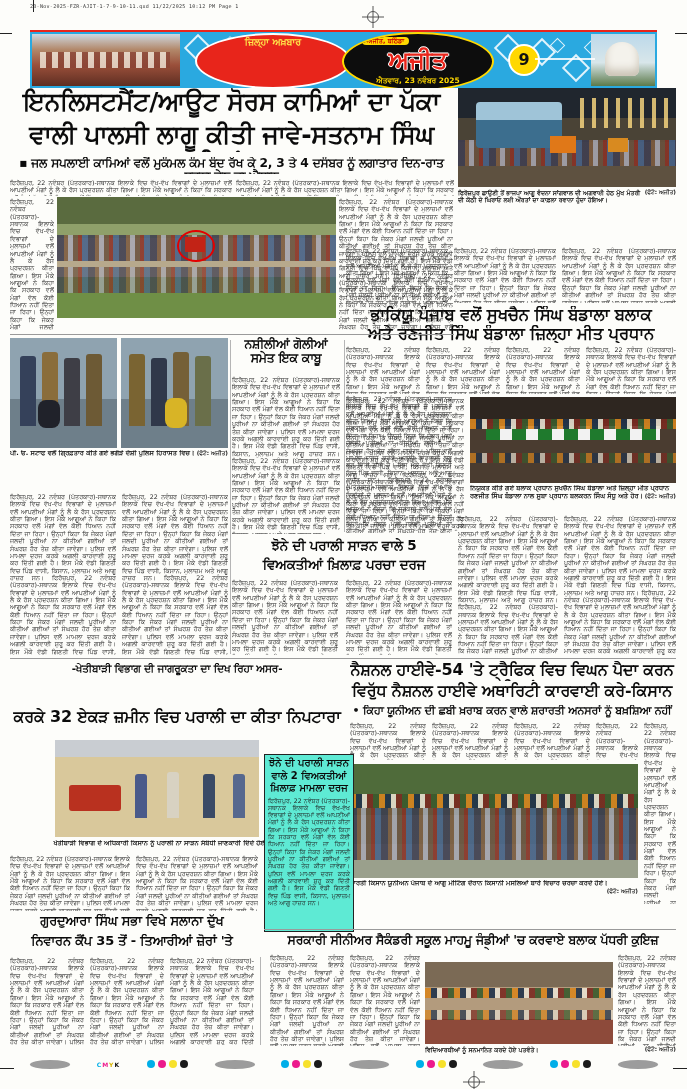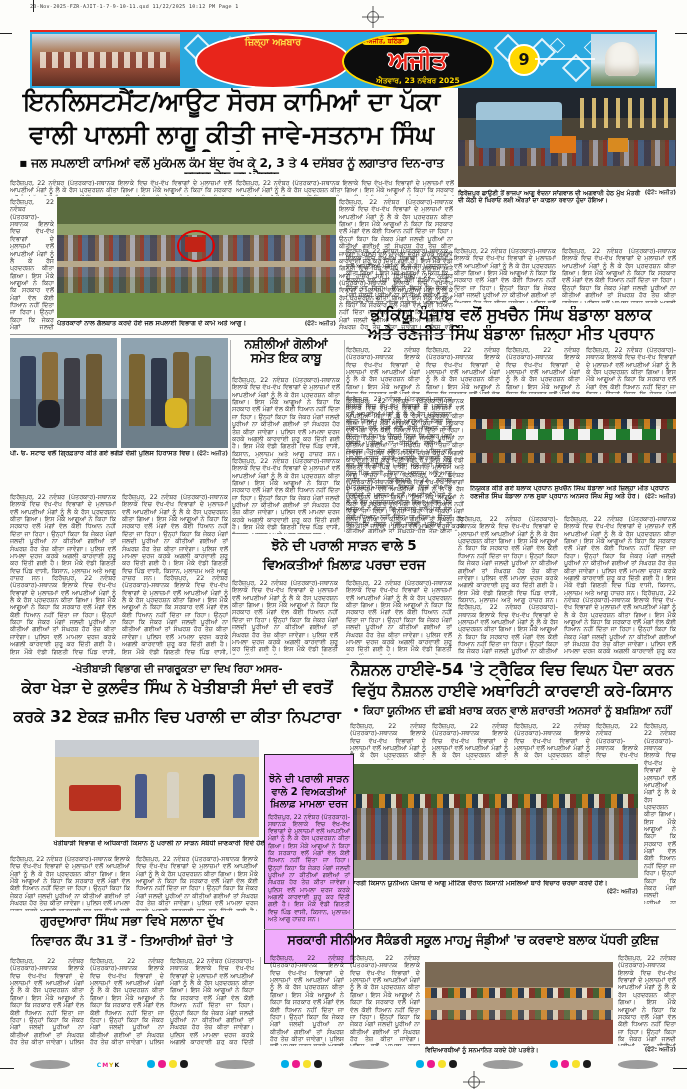--- a/index.html
+++ b/index.html
@@ -68,21 +68,21 @@
   .cmyk-label{font-size:6px;font-weight:bold;letter-spacing:1px;}
   .cmyk-label b:nth-child(1){color:#00aee8;}
   .cmyk-label b:nth-child(2){color:#ec1a8c;}
   .cmyk-label b:nth-child(3){color:#d8b400;}
   .cmyk-label b:nth-child(4){color:#111;}
   #slug{position:absolute;left:30px;top:3px;font-family:"DejaVu Sans Mono",monospace;font-size:5px;color:#333;letter-spacing:.3px;}
   .corner{position:absolute;background:#222;}
 
   .sub-bullet::before{content:"▪ ";}
   .dot-bullet::before{content:"• ";color:#111;}
-  .boxed{position:absolute;border:1.2px solid #222;background:#f0abfc;overflow:hidden;padding:18px 3px;}
+  .boxed{position:absolute;border:1.2px solid #222;background:#5eead4;overflow:hidden;padding:2px 3px;}
   .boxed .bh{font-size:10px;font-weight:bold;text-align:center;line-height:1.25;color:#0b0b0b;margin-bottom:2px;}
   .boxed .bt{font-size:6.2px;line-height:1.18;text-align:justify;color:#1d1d1d;}
 </style>
 </head>
 <body>
 
 <div id="page">
 
   <div id="slug">23-Nov-2025-FZR-AJIT-1-7-9-10-11.qxd  11/22/2025  10:12 PM  Page 1</div>
   <div class="reg" style="left:362px;top:6px;">
@@ -141,24 +141,20 @@
   <div class="col" style="left:236px;top:179px;width:218px;height:17px;">ਫਿਰੋਜ਼ਪੁਰ, 22 ਨਵੰਬਰ (ਪੱਤਰਕਾਰ)-ਸਥਾਨਕ ਇਲਾਕੇ ਵਿਚ ਵੱਖ-ਵੱਖ ਵਿਭਾਗਾਂ ਦੇ ਮੁਲਾਜ਼ਮਾਂ ਵਲੋਂ ਆਪਣੀਆਂ ਮੰਗਾਂ ਨੂੰ ਲੈ ਕੇ ਰੋਸ ਪ੍ਰਦਰਸ਼ਨ ਕੀਤਾ ਗਿਆ। ਇਸ ਮੌਕੇ ਆਗੂਆਂ ਨੇ ਕਿਹਾ ਕਿ ਸਰਕਾਰ ਵਲੋਂ ਮੰਗਾਂ ਵੱਲ ਕੋਈ ਧਿਆਨ ਨਹੀਂ ਦਿੱਤਾ ਜਾ ਰਿਹਾ। ਉਨ੍ਹਾਂ ਕਿਹਾ ਕਿ ਜੇਕਰ ਮੰਗਾਂ ਜਲਦੀ ਪੂਰੀਆਂ ਨਾ ਕੀਤੀਆਂ ਗਈਆਂ ਤਾਂ ਸੰਘਰਸ਼ ਹੋਰ ਤੇਜ਼ ਕੀਤਾ ਜਾਵੇਗਾ। ਪੁਲਿਸ ਵਲੋਂ ਮਾਮਲਾ ਦਰਜ ਕਰਕੇ ਅਗਲੀ ਕਾਰਵਾਈ ਸ਼ੁਰੂ ਕਰ ਦਿੱਤੀ ਗਈ ਹੈ। ਇਸ ਮੌਕੇ ਵੱਡੀ ਗਿਣਤੀ ਵਿਚ ਪਿੰਡ ਵਾਸੀ, ਕਿਸਾਨ, ਮੁਲਾਜ਼ਮ ਅਤੇ ਆਗੂ ਹਾਜ਼ਰ ਸਨ।</div>
   <div class="col" style="left:10px;top:198px;width:44px;height:132px;">ਫਿਰੋਜ਼ਪੁਰ, 22 ਨਵੰਬਰ (ਪੱਤਰਕਾਰ)-ਸਥਾਨਕ ਇਲਾਕੇ ਵਿਚ ਵੱਖ-ਵੱਖ ਵਿਭਾਗਾਂ ਦੇ ਮੁਲਾਜ਼ਮਾਂ ਵਲੋਂ ਆਪਣੀਆਂ ਮੰਗਾਂ ਨੂੰ ਲੈ ਕੇ ਰੋਸ ਪ੍ਰਦਰਸ਼ਨ ਕੀਤਾ ਗਿਆ। ਇਸ ਮੌਕੇ ਆਗੂਆਂ ਨੇ ਕਿਹਾ ਕਿ ਸਰਕਾਰ ਵਲੋਂ ਮੰਗਾਂ ਵੱਲ ਕੋਈ ਧਿਆਨ ਨਹੀਂ ਦਿੱਤਾ ਜਾ ਰਿਹਾ। ਉਨ੍ਹਾਂ ਕਿਹਾ ਕਿ ਜੇਕਰ ਮੰਗਾਂ ਜਲਦੀ ਪੂਰੀਆਂ ਨਾ ਕੀਤੀਆਂ ਗਈਆਂ ਤਾਂ ਸੰਘਰਸ਼ ਹੋਰ ਤੇਜ਼ ਕੀਤਾ ਜਾਵੇਗਾ। ਪੁਲਿਸ ਵਲੋਂ ਮਾਮਲਾ ਦਰਜ ਕਰਕੇ ਅਗਲੀ ਕਾਰਵਾਈ ਸ਼ੁਰੂ ਕਰ ਦਿੱਤੀ ਗਈ ਹੈ। ਇਸ ਮੌਕੇ ਵੱਡੀ ਗਿਣਤੀ ਵਿਚ ਪਿੰਡ ਵਾਸੀ, ਕਿਸਾਨ, ਮੁਲਾਜ਼ਮ ਅਤੇ ਆਗੂ ਹਾਜ਼ਰ ਸਨ। ਫਿਰੋਜ਼ਪੁਰ, 22 ਨਵੰਬਰ (ਪੱਤਰਕਾਰ)-ਸਥਾਨਕ ਇਲਾਕੇ ਵਿਚ ਵੱਖ-ਵੱਖ ਵਿਭਾਗਾਂ ਦੇ ਮੁਲਾਜ਼ਮਾਂ ਵਲੋਂ ਆਪਣੀਆਂ ਮੰਗਾਂ ਨੂੰ ਲੈ ਕੇ ਰੋਸ ਪ੍ਰਦਰਸ਼ਨ ਕੀਤਾ ਗਿਆ। ਇਸ ਮੌਕੇ ਆਗੂਆਂ ਨੇ ਕਿਹਾ ਕਿ ਸਰਕਾਰ ਵਲੋਂ ਮੰਗਾਂ ਵੱਲ ਕੋਈ ਧਿਆਨ ਨਹੀਂ ਦਿੱਤਾ ਜਾ ਰਿਹਾ। ਉਨ੍ਹਾਂ ਕਿਹਾ ਕਿ ਜੇਕਰ ਮੰਗਾਂ ਜਲਦੀ ਪੂਰੀਆਂ ਨਾ ਕੀਤੀਆਂ ਗਈਆਂ ਤਾਂ ਸੰਘਰਸ਼ ਹੋਰ ਤੇਜ਼ ਕੀਤਾ ਜਾਵੇਗਾ। ਪੁਲਿਸ ਵਲੋਂ ਮਾਮਲਾ ਦਰਜ ਕਰਕੇ ਅਗਲੀ ਕਾਰਵਾਈ ਸ਼ੁਰੂ ਕਰ ਦਿੱਤੀ ਗਈ ਹੈ। ਇਸ ਮੌਕੇ ਵੱਡੀ ਗਿਣਤੀ ਵਿਚ ਪਿੰਡ ਵਾਸੀ, ਕਿਸਾਨ, ਮੁਲਾਜ਼ਮ ਅਤੇ ਆਗੂ ਹਾਜ਼ਰ ਸਨ।</div>
   <div class="col" style="left:339px;top:198px;width:114px;height:132px;">ਫਿਰੋਜ਼ਪੁਰ, 22 ਨਵੰਬਰ (ਪੱਤਰਕਾਰ)-ਸਥਾਨਕ ਇਲਾਕੇ ਵਿਚ ਵੱਖ-ਵੱਖ ਵਿਭਾਗਾਂ ਦੇ ਮੁਲਾਜ਼ਮਾਂ ਵਲੋਂ ਆਪਣੀਆਂ ਮੰਗਾਂ ਨੂੰ ਲੈ ਕੇ ਰੋਸ ਪ੍ਰਦਰਸ਼ਨ ਕੀਤਾ ਗਿਆ। ਇਸ ਮੌਕੇ ਆਗੂਆਂ ਨੇ ਕਿਹਾ ਕਿ ਸਰਕਾਰ ਵਲੋਂ ਮੰਗਾਂ ਵੱਲ ਕੋਈ ਧਿਆਨ ਨਹੀਂ ਦਿੱਤਾ ਜਾ ਰਿਹਾ। ਉਨ੍ਹਾਂ ਕਿਹਾ ਕਿ ਜੇਕਰ ਮੰਗਾਂ ਜਲਦੀ ਪੂਰੀਆਂ ਨਾ ਕੀਤੀਆਂ ਗਈਆਂ ਤਾਂ ਸੰਘਰਸ਼ ਹੋਰ ਤੇਜ਼ ਕੀਤਾ ਜਾਵੇਗਾ। ਪੁਲਿਸ ਵਲੋਂ ਮਾਮਲਾ ਦਰਜ ਕਰਕੇ ਅਗਲੀ ਕਾਰਵਾਈ ਸ਼ੁਰੂ ਕਰ ਦਿੱਤੀ ਗਈ ਹੈ। ਇਸ ਮੌਕੇ ਵੱਡੀ ਗਿਣਤੀ ਵਿਚ ਪਿੰਡ ਵਾਸੀ, ਕਿਸਾਨ, ਮੁਲਾਜ਼ਮ ਅਤੇ ਆਗੂ ਹਾਜ਼ਰ ਸਨ। ਫਿਰੋਜ਼ਪੁਰ, 22 ਨਵੰਬਰ (ਪੱਤਰਕਾਰ)-ਸਥਾਨਕ ਇਲਾਕੇ ਵਿਚ ਵੱਖ-ਵੱਖ ਵਿਭਾਗਾਂ ਦੇ ਮੁਲਾਜ਼ਮਾਂ ਵਲੋਂ ਆਪਣੀਆਂ ਮੰਗਾਂ ਨੂੰ ਲੈ ਕੇ ਰੋਸ ਪ੍ਰਦਰਸ਼ਨ ਕੀਤਾ ਗਿਆ। ਇਸ ਮੌਕੇ ਆਗੂਆਂ ਨੇ ਕਿਹਾ ਕਿ ਸਰਕਾਰ ਵਲੋਂ ਮੰਗਾਂ ਵੱਲ ਕੋਈ ਧਿਆਨ ਨਹੀਂ ਦਿੱਤਾ ਜਾ ਰਿਹਾ। ਉਨ੍ਹਾਂ ਕਿਹਾ ਕਿ ਜੇਕਰ ਮੰਗਾਂ ਜਲਦੀ ਪੂਰੀਆਂ ਨਾ ਕੀਤੀਆਂ ਗਈਆਂ ਤਾਂ ਸੰਘਰਸ਼ ਹੋਰ ਤੇਜ਼ ਕੀਤਾ ਜਾਵੇਗਾ। ਪੁਲਿਸ ਵਲੋਂ ਮਾਮਲਾ ਦਰਜ ਕਰਕੇ ਅਗਲੀ ਕਾਰਵਾਈ ਸ਼ੁਰੂ ਕਰ ਦਿੱਤੀ ਗਈ ਹੈ। ਇਸ ਮੌਕੇ ਵੱਡੀ ਗਿਣਤੀ ਵਿਚ ਪਿੰਡ ਵਾਸੀ, ਕਿਸਾਨ, ਮੁਲਾਜ਼ਮ ਅਤੇ ਆਗੂ ਹਾਜ਼ਰ ਸਨ।</div>
 
   <div class="ph" id="ph-lawn" style="left:57px;top:197px;width:279px;height:121px;">
     <div class="crowd-row" style="top:38px;"></div>
     <div class="crowd-row" style="top:70px;opacity:.7;"></div>
     <div class="flag" style="left:128px;top:40px;width:20px;height:15px;"></div>
     <div class="red-ring" style="left:120px;top:33px;width:34px;height:28px;"></div>
   </div>
-  <div class="cap" style="left:57px;top:320px;width:279px;height:11px;">
-    <span class="credit">(ਫੋਟੋ: ਅਜੀਤ)</span>
-    <span>ਪੱਤਰਕਾਰਾਂ ਨਾਲ ਗੱਲਬਾਤ ਕਰਦੇ ਹੋਏ ਜਲ ਸਪਲਾਈ ਵਿਭਾਗ ਦੇ ਕਾਮੇ ਅਤੇ ਆਗੂ।</span>
-  </div>
 
   <div class="ph" id="ph-night" style="left:458px;top:88px;width:218px;height:99px;">
     <div class="crowd-row" style="top:52px;"></div>
     <div class="bus"></div>
     <div class="lights"></div>
     <div class="flag" style="left:92px;top:48px;width:26px;height:17px;background:#e07818;"></div>
     <div class="flag" style="left:150px;top:50px;width:20px;height:14px;background:#d88a20;"></div>
   </div>
   <div class="cap" style="left:458px;top:189px;width:218px;height:16px;font-size:6.2px;">
     <span class="credit">(ਫੋਟੋ: ਅਜੀਤ)</span>
@@ -176,21 +172,21 @@
   <div class="col" style="left:506px;top:346px;width:74px;height:48px;">ਫਿਰੋਜ਼ਪੁਰ, 22 ਨਵੰਬਰ (ਪੱਤਰਕਾਰ)-ਸਥਾਨਕ ਇਲਾਕੇ ਵਿਚ ਵੱਖ-ਵੱਖ ਵਿਭਾਗਾਂ ਦੇ ਮੁਲਾਜ਼ਮਾਂ ਵਲੋਂ ਆਪਣੀਆਂ ਮੰਗਾਂ ਨੂੰ ਲੈ ਕੇ ਰੋਸ ਪ੍ਰਦਰਸ਼ਨ ਕੀਤਾ ਗਿਆ। ਇਸ ਮੌਕੇ ਆਗੂਆਂ ਨੇ ਕਿਹਾ ਕਿ ਸਰਕਾਰ ਵਲੋਂ ਮੰਗਾਂ ਵੱਲ ਕੋਈ ਧਿਆਨ ਨਹੀਂ ਦਿੱਤਾ ਜਾ ਰਿਹਾ। ਉਨ੍ਹਾਂ ਕਿਹਾ ਕਿ ਜੇਕਰ ਮੰਗਾਂ ਜਲਦੀ ਪੂਰੀਆਂ ਨਾ ਕੀਤੀਆਂ ਗਈਆਂ ਤਾਂ ਸੰਘਰਸ਼ ਹੋਰ ਤੇਜ਼ ਕੀਤਾ ਜਾਵੇਗਾ। ਪੁਲਿਸ ਵਲੋਂ ਮਾਮਲਾ ਦਰਜ ਕਰਕੇ ਅਗਲੀ ਕਾਰਵਾਈ ਸ਼ੁਰੂ ਕਰ ਦਿੱਤੀ ਗਈ ਹੈ। ਇਸ ਮੌਕੇ ਵੱਡੀ ਗਿਣਤੀ ਵਿਚ ਪਿੰਡ ਵਾਸੀ, ਕਿਸਾਨ, ਮੁਲਾਜ਼ਮ ਅਤੇ ਆਗੂ ਹਾਜ਼ਰ ਸਨ।</div>
   <div class="col" style="left:586px;top:346px;width:90px;height:48px;">ਫਿਰੋਜ਼ਪੁਰ, 22 ਨਵੰਬਰ (ਪੱਤਰਕਾਰ)-ਸਥਾਨਕ ਇਲਾਕੇ ਵਿਚ ਵੱਖ-ਵੱਖ ਵਿਭਾਗਾਂ ਦੇ ਮੁਲਾਜ਼ਮਾਂ ਵਲੋਂ ਆਪਣੀਆਂ ਮੰਗਾਂ ਨੂੰ ਲੈ ਕੇ ਰੋਸ ਪ੍ਰਦਰਸ਼ਨ ਕੀਤਾ ਗਿਆ। ਇਸ ਮੌਕੇ ਆਗੂਆਂ ਨੇ ਕਿਹਾ ਕਿ ਸਰਕਾਰ ਵਲੋਂ ਮੰਗਾਂ ਵੱਲ ਕੋਈ ਧਿਆਨ ਨਹੀਂ ਦਿੱਤਾ ਜਾ ਰਿਹਾ। ਉਨ੍ਹਾਂ ਕਿਹਾ ਕਿ ਜੇਕਰ ਮੰਗਾਂ ਜਲਦੀ ਪੂਰੀਆਂ ਨਾ ਕੀਤੀਆਂ ਗਈਆਂ ਤਾਂ ਸੰਘਰਸ਼ ਹੋਰ ਤੇਜ਼ ਕੀਤਾ ਜਾਵੇਗਾ। ਪੁਲਿਸ ਵਲੋਂ ਮਾਮਲਾ ਦਰਜ ਕਰਕੇ ਅਗਲੀ ਕਾਰਵਾਈ ਸ਼ੁਰੂ ਕਰ ਦਿੱਤੀ ਗਈ ਹੈ। ਇਸ ਮੌਕੇ ਵੱਡੀ ਗਿਣਤੀ ਵਿਚ ਪਿੰਡ ਵਾਸੀ, ਕਿਸਾਨ, ਮੁਲਾਜ਼ਮ ਅਤੇ ਆਗੂ ਹਾਜ਼ਰ ਸਨ।</div>
   <div class="col" style="left:346px;top:397px;width:118px;height:134px;">ਫਿਰੋਜ਼ਪੁਰ, 22 ਨਵੰਬਰ (ਪੱਤਰਕਾਰ)-ਸਥਾਨਕ ਇਲਾਕੇ ਵਿਚ ਵੱਖ-ਵੱਖ ਵਿਭਾਗਾਂ ਦੇ ਮੁਲਾਜ਼ਮਾਂ ਵਲੋਂ ਆਪਣੀਆਂ ਮੰਗਾਂ ਨੂੰ ਲੈ ਕੇ ਰੋਸ ਪ੍ਰਦਰਸ਼ਨ ਕੀਤਾ ਗਿਆ। ਇਸ ਮੌਕੇ ਆਗੂਆਂ ਨੇ ਕਿਹਾ ਕਿ ਸਰਕਾਰ ਵਲੋਂ ਮੰਗਾਂ ਵੱਲ ਕੋਈ ਧਿਆਨ ਨਹੀਂ ਦਿੱਤਾ ਜਾ ਰਿਹਾ। ਉਨ੍ਹਾਂ ਕਿਹਾ ਕਿ ਜੇਕਰ ਮੰਗਾਂ ਜਲਦੀ ਪੂਰੀਆਂ ਨਾ ਕੀਤੀਆਂ ਗਈਆਂ ਤਾਂ ਸੰਘਰਸ਼ ਹੋਰ ਤੇਜ਼ ਕੀਤਾ ਜਾਵੇਗਾ। ਪੁਲਿਸ ਵਲੋਂ ਮਾਮਲਾ ਦਰਜ ਕਰਕੇ ਅਗਲੀ ਕਾਰਵਾਈ ਸ਼ੁਰੂ ਕਰ ਦਿੱਤੀ ਗਈ ਹੈ। ਇਸ ਮੌਕੇ ਵੱਡੀ ਗਿਣਤੀ ਵਿਚ ਪਿੰਡ ਵਾਸੀ, ਕਿਸਾਨ, ਮੁਲਾਜ਼ਮ ਅਤੇ ਆਗੂ ਹਾਜ਼ਰ ਸਨ। ਫਿਰੋਜ਼ਪੁਰ, 22 ਨਵੰਬਰ (ਪੱਤਰਕਾਰ)-ਸਥਾਨਕ ਇਲਾਕੇ ਵਿਚ ਵੱਖ-ਵੱਖ ਵਿਭਾਗਾਂ ਦੇ ਮੁਲਾਜ਼ਮਾਂ ਵਲੋਂ ਆਪਣੀਆਂ ਮੰਗਾਂ ਨੂੰ ਲੈ ਕੇ ਰੋਸ ਪ੍ਰਦਰਸ਼ਨ ਕੀਤਾ ਗਿਆ। ਇਸ ਮੌਕੇ ਆਗੂਆਂ ਨੇ ਕਿਹਾ ਕਿ ਸਰਕਾਰ ਵਲੋਂ ਮੰਗਾਂ ਵੱਲ ਕੋਈ ਧਿਆਨ ਨਹੀਂ ਦਿੱਤਾ ਜਾ ਰਿਹਾ। ਉਨ੍ਹਾਂ ਕਿਹਾ ਕਿ ਜੇਕਰ ਮੰਗਾਂ ਜਲਦੀ ਪੂਰੀਆਂ ਨਾ ਕੀਤੀਆਂ ਗਈਆਂ ਤਾਂ ਸੰਘਰਸ਼ ਹੋਰ ਤੇਜ਼ ਕੀਤਾ ਜਾਵੇਗਾ। ਪੁਲਿਸ ਵਲੋਂ ਮਾਮਲਾ ਦਰਜ ਕਰਕੇ ਅਗਲੀ ਕਾਰਵਾਈ ਸ਼ੁਰੂ ਕਰ ਦਿੱਤੀ ਗਈ ਹੈ। ਇਸ ਮੌਕੇ ਵੱਡੀ ਗਿਣਤੀ ਵਿਚ ਪਿੰਡ ਵਾਸੀ, ਕਿਸਾਨ, ਮੁਲਾਜ਼ਮ ਅਤੇ ਆਗੂ ਹਾਜ਼ਰ ਸਨ।</div>
 
   <div class="ph" id="ph-meeting" style="left:470px;top:397px;width:206px;height:86px;">
     <div class="banner"></div>
     <div class="head-dots" style="top:22px;"></div>
     <div class="head-dots" style="top:56px;opacity:.7;"></div>
   </div>
   <div class="cap" style="left:470px;top:485px;width:206px;height:26px;">
-    <span>ਨਿਯੁਕਤ ਕੀਤੇ ਗਏ ਬਲਾਕ ਪ੍ਰਧਾਨ ਸੁਖਚੈਨ ਸਿੰਘ ਬੰਡਾਲਾ ਅਤੇ ਜ਼ਿਲ੍ਹਾ ਮੀਤ ਪ੍ਰਧਾਨ ਰਣਜੀਤ ਸਿੰਘ ਬੰਡਾਲਾ ਨਾਲ ਸੂਬਾ ਪ੍ਰਧਾਨ ਅਨਸਰ ਸਿੰਘ ਸੰਧੂ ਅਤੇ ਹੋਰ।</span>
+    <span>ਨਿਯੁਕਤ ਕੀਤੇ ਗਏ ਬਲਾਕ ਪ੍ਰਧਾਨ ਸੁਖਚੈਨ ਸਿੰਘ ਬੰਡਾਲਾ ਅਤੇ ਜ਼ਿਲ੍ਹਾ ਮੀਤ ਪ੍ਰਧਾਨ ਰਣਜੀਤ ਸਿੰਘ ਬੰਡਾਲਾ ਨਾਲ ਸੂਬਾ ਪ੍ਰਧਾਨ ਬਲਕਰਨ ਸਿੰਘ ਸੰਧੂ ਅਤੇ ਹੋਰ।</span>
     <span class="credit">(ਫੋਟੋ: ਅਜੀਤ)</span>
   </div>
   <div class="col" style="left:458px;top:515px;width:100px;height:140px;">ਫਿਰੋਜ਼ਪੁਰ, 22 ਨਵੰਬਰ (ਪੱਤਰਕਾਰ)-ਸਥਾਨਕ ਇਲਾਕੇ ਵਿਚ ਵੱਖ-ਵੱਖ ਵਿਭਾਗਾਂ ਦੇ ਮੁਲਾਜ਼ਮਾਂ ਵਲੋਂ ਆਪਣੀਆਂ ਮੰਗਾਂ ਨੂੰ ਲੈ ਕੇ ਰੋਸ ਪ੍ਰਦਰਸ਼ਨ ਕੀਤਾ ਗਿਆ। ਇਸ ਮੌਕੇ ਆਗੂਆਂ ਨੇ ਕਿਹਾ ਕਿ ਸਰਕਾਰ ਵਲੋਂ ਮੰਗਾਂ ਵੱਲ ਕੋਈ ਧਿਆਨ ਨਹੀਂ ਦਿੱਤਾ ਜਾ ਰਿਹਾ। ਉਨ੍ਹਾਂ ਕਿਹਾ ਕਿ ਜੇਕਰ ਮੰਗਾਂ ਜਲਦੀ ਪੂਰੀਆਂ ਨਾ ਕੀਤੀਆਂ ਗਈਆਂ ਤਾਂ ਸੰਘਰਸ਼ ਹੋਰ ਤੇਜ਼ ਕੀਤਾ ਜਾਵੇਗਾ। ਪੁਲਿਸ ਵਲੋਂ ਮਾਮਲਾ ਦਰਜ ਕਰਕੇ ਅਗਲੀ ਕਾਰਵਾਈ ਸ਼ੁਰੂ ਕਰ ਦਿੱਤੀ ਗਈ ਹੈ। ਇਸ ਮੌਕੇ ਵੱਡੀ ਗਿਣਤੀ ਵਿਚ ਪਿੰਡ ਵਾਸੀ, ਕਿਸਾਨ, ਮੁਲਾਜ਼ਮ ਅਤੇ ਆਗੂ ਹਾਜ਼ਰ ਸਨ। ਫਿਰੋਜ਼ਪੁਰ, 22 ਨਵੰਬਰ (ਪੱਤਰਕਾਰ)-ਸਥਾਨਕ ਇਲਾਕੇ ਵਿਚ ਵੱਖ-ਵੱਖ ਵਿਭਾਗਾਂ ਦੇ ਮੁਲਾਜ਼ਮਾਂ ਵਲੋਂ ਆਪਣੀਆਂ ਮੰਗਾਂ ਨੂੰ ਲੈ ਕੇ ਰੋਸ ਪ੍ਰਦਰਸ਼ਨ ਕੀਤਾ ਗਿਆ। ਇਸ ਮੌਕੇ ਆਗੂਆਂ ਨੇ ਕਿਹਾ ਕਿ ਸਰਕਾਰ ਵਲੋਂ ਮੰਗਾਂ ਵੱਲ ਕੋਈ ਧਿਆਨ ਨਹੀਂ ਦਿੱਤਾ ਜਾ ਰਿਹਾ। ਉਨ੍ਹਾਂ ਕਿਹਾ ਕਿ ਜੇਕਰ ਮੰਗਾਂ ਜਲਦੀ ਪੂਰੀਆਂ ਨਾ ਕੀਤੀਆਂ ਗਈਆਂ ਤਾਂ ਸੰਘਰਸ਼ ਹੋਰ ਤੇਜ਼ ਕੀਤਾ ਜਾਵੇਗਾ। ਪੁਲਿਸ ਵਲੋਂ ਮਾਮਲਾ ਦਰਜ ਕਰਕੇ ਅਗਲੀ ਕਾਰਵਾਈ ਸ਼ੁਰੂ ਕਰ ਦਿੱਤੀ ਗਈ ਹੈ। ਇਸ ਮੌਕੇ ਵੱਡੀ ਗਿਣਤੀ ਵਿਚ ਪਿੰਡ ਵਾਸੀ, ਕਿਸਾਨ, ਮੁਲਾਜ਼ਮ ਅਤੇ ਆਗੂ ਹਾਜ਼ਰ ਸਨ।</div>
   <div class="col" style="left:564px;top:515px;width:112px;height:140px;">ਫਿਰੋਜ਼ਪੁਰ, 22 ਨਵੰਬਰ (ਪੱਤਰਕਾਰ)-ਸਥਾਨਕ ਇਲਾਕੇ ਵਿਚ ਵੱਖ-ਵੱਖ ਵਿਭਾਗਾਂ ਦੇ ਮੁਲਾਜ਼ਮਾਂ ਵਲੋਂ ਆਪਣੀਆਂ ਮੰਗਾਂ ਨੂੰ ਲੈ ਕੇ ਰੋਸ ਪ੍ਰਦਰਸ਼ਨ ਕੀਤਾ ਗਿਆ। ਇਸ ਮੌਕੇ ਆਗੂਆਂ ਨੇ ਕਿਹਾ ਕਿ ਸਰਕਾਰ ਵਲੋਂ ਮੰਗਾਂ ਵੱਲ ਕੋਈ ਧਿਆਨ ਨਹੀਂ ਦਿੱਤਾ ਜਾ ਰਿਹਾ। ਉਨ੍ਹਾਂ ਕਿਹਾ ਕਿ ਜੇਕਰ ਮੰਗਾਂ ਜਲਦੀ ਪੂਰੀਆਂ ਨਾ ਕੀਤੀਆਂ ਗਈਆਂ ਤਾਂ ਸੰਘਰਸ਼ ਹੋਰ ਤੇਜ਼ ਕੀਤਾ ਜਾਵੇਗਾ। ਪੁਲਿਸ ਵਲੋਂ ਮਾਮਲਾ ਦਰਜ ਕਰਕੇ ਅਗਲੀ ਕਾਰਵਾਈ ਸ਼ੁਰੂ ਕਰ ਦਿੱਤੀ ਗਈ ਹੈ। ਇਸ ਮੌਕੇ ਵੱਡੀ ਗਿਣਤੀ ਵਿਚ ਪਿੰਡ ਵਾਸੀ, ਕਿਸਾਨ, ਮੁਲਾਜ਼ਮ ਅਤੇ ਆਗੂ ਹਾਜ਼ਰ ਸਨ। ਫਿਰੋਜ਼ਪੁਰ, 22 ਨਵੰਬਰ (ਪੱਤਰਕਾਰ)-ਸਥਾਨਕ ਇਲਾਕੇ ਵਿਚ ਵੱਖ-ਵੱਖ ਵਿਭਾਗਾਂ ਦੇ ਮੁਲਾਜ਼ਮਾਂ ਵਲੋਂ ਆਪਣੀਆਂ ਮੰਗਾਂ ਨੂੰ ਲੈ ਕੇ ਰੋਸ ਪ੍ਰਦਰਸ਼ਨ ਕੀਤਾ ਗਿਆ। ਇਸ ਮੌਕੇ ਆਗੂਆਂ ਨੇ ਕਿਹਾ ਕਿ ਸਰਕਾਰ ਵਲੋਂ ਮੰਗਾਂ ਵੱਲ ਕੋਈ ਧਿਆਨ ਨਹੀਂ ਦਿੱਤਾ ਜਾ ਰਿਹਾ। ਉਨ੍ਹਾਂ ਕਿਹਾ ਕਿ ਜੇਕਰ ਮੰਗਾਂ ਜਲਦੀ ਪੂਰੀਆਂ ਨਾ ਕੀਤੀਆਂ ਗਈਆਂ ਤਾਂ ਸੰਘਰਸ਼ ਹੋਰ ਤੇਜ਼ ਕੀਤਾ ਜਾਵੇਗਾ। ਪੁਲਿਸ ਵਲੋਂ ਮਾਮਲਾ ਦਰਜ ਕਰਕੇ ਅਗਲੀ ਕਾਰਵਾਈ ਸ਼ੁਰੂ ਕਰ ਦਿੱਤੀ ਗਈ ਹੈ। ਇਸ ਮੌਕੇ ਵੱਡੀ ਗਿਣਤੀ ਵਿਚ ਪਿੰਡ ਵਾਸੀ, ਕਿਸਾਨ, ਮੁਲਾਜ਼ਮ ਅਤੇ ਆਗੂ ਹਾਜ਼ਰ ਸਨ।</div>
 
   <div class="hl" style="left:232px;top:337px;width:108px;height:36px;font-size:12.5px;">ਨਸ਼ੀਲੀਆਂ ਗੋਲੀਆਂ ਸਮੇਤ ਇਕ ਕਾਬੂ</div>
   <div class="col" style="left:232px;top:376px;width:108px;height:158px;">ਫਿਰੋਜ਼ਪੁਰ, 22 ਨਵੰਬਰ (ਪੱਤਰਕਾਰ)-ਸਥਾਨਕ ਇਲਾਕੇ ਵਿਚ ਵੱਖ-ਵੱਖ ਵਿਭਾਗਾਂ ਦੇ ਮੁਲਾਜ਼ਮਾਂ ਵਲੋਂ ਆਪਣੀਆਂ ਮੰਗਾਂ ਨੂੰ ਲੈ ਕੇ ਰੋਸ ਪ੍ਰਦਰਸ਼ਨ ਕੀਤਾ ਗਿਆ। ਇਸ ਮੌਕੇ ਆਗੂਆਂ ਨੇ ਕਿਹਾ ਕਿ ਸਰਕਾਰ ਵਲੋਂ ਮੰਗਾਂ ਵੱਲ ਕੋਈ ਧਿਆਨ ਨਹੀਂ ਦਿੱਤਾ ਜਾ ਰਿਹਾ। ਉਨ੍ਹਾਂ ਕਿਹਾ ਕਿ ਜੇਕਰ ਮੰਗਾਂ ਜਲਦੀ ਪੂਰੀਆਂ ਨਾ ਕੀਤੀਆਂ ਗਈਆਂ ਤਾਂ ਸੰਘਰਸ਼ ਹੋਰ ਤੇਜ਼ ਕੀਤਾ ਜਾਵੇਗਾ। ਪੁਲਿਸ ਵਲੋਂ ਮਾਮਲਾ ਦਰਜ ਕਰਕੇ ਅਗਲੀ ਕਾਰਵਾਈ ਸ਼ੁਰੂ ਕਰ ਦਿੱਤੀ ਗਈ ਹੈ। ਇਸ ਮੌਕੇ ਵੱਡੀ ਗਿਣਤੀ ਵਿਚ ਪਿੰਡ ਵਾਸੀ, ਕਿਸਾਨ, ਮੁਲਾਜ਼ਮ ਅਤੇ ਆਗੂ ਹਾਜ਼ਰ ਸਨ। ਫਿਰੋਜ਼ਪੁਰ, 22 ਨਵੰਬਰ (ਪੱਤਰਕਾਰ)-ਸਥਾਨਕ ਇਲਾਕੇ ਵਿਚ ਵੱਖ-ਵੱਖ ਵਿਭਾਗਾਂ ਦੇ ਮੁਲਾਜ਼ਮਾਂ ਵਲੋਂ ਆਪਣੀਆਂ ਮੰਗਾਂ ਨੂੰ ਲੈ ਕੇ ਰੋਸ ਪ੍ਰਦਰਸ਼ਨ ਕੀਤਾ ਗਿਆ। ਇਸ ਮੌਕੇ ਆਗੂਆਂ ਨੇ ਕਿਹਾ ਕਿ ਸਰਕਾਰ ਵਲੋਂ ਮੰਗਾਂ ਵੱਲ ਕੋਈ ਧਿਆਨ ਨਹੀਂ ਦਿੱਤਾ ਜਾ ਰਿਹਾ। ਉਨ੍ਹਾਂ ਕਿਹਾ ਕਿ ਜੇਕਰ ਮੰਗਾਂ ਜਲਦੀ ਪੂਰੀਆਂ ਨਾ ਕੀਤੀਆਂ ਗਈਆਂ ਤਾਂ ਸੰਘਰਸ਼ ਹੋਰ ਤੇਜ਼ ਕੀਤਾ ਜਾਵੇਗਾ। ਪੁਲਿਸ ਵਲੋਂ ਮਾਮਲਾ ਦਰਜ ਕਰਕੇ ਅਗਲੀ ਕਾਰਵਾਈ ਸ਼ੁਰੂ ਕਰ ਦਿੱਤੀ ਗਈ ਹੈ। ਇਸ ਮੌਕੇ ਵੱਡੀ ਗਿਣਤੀ ਵਿਚ ਪਿੰਡ ਵਾਸੀ, ਕਿਸਾਨ, ਮੁਲਾਜ਼ਮ ਅਤੇ ਆਗੂ ਹਾਜ਼ਰ ਸਨ।</div>
 
   <div class="col" style="left:346px;top:395px;width:106px;height:138px;">ਫਿਰੋਜ਼ਪੁਰ, 22 ਨਵੰਬਰ (ਪੱਤਰਕਾਰ)-ਸਥਾਨਕ ਇਲਾਕੇ ਵਿਚ ਵੱਖ-ਵੱਖ ਵਿਭਾਗਾਂ ਦੇ ਮੁਲਾਜ਼ਮਾਂ ਵਲੋਂ ਆਪਣੀਆਂ ਮੰਗਾਂ ਨੂੰ ਲੈ ਕੇ ਰੋਸ ਪ੍ਰਦਰਸ਼ਨ ਕੀਤਾ ਗਿਆ। ਇਸ ਮੌਕੇ ਆਗੂਆਂ ਨੇ ਕਿਹਾ ਕਿ ਸਰਕਾਰ ਵਲੋਂ ਮੰਗਾਂ ਵੱਲ ਕੋਈ ਧਿਆਨ ਨਹੀਂ ਦਿੱਤਾ ਜਾ ਰਿਹਾ। ਉਨ੍ਹਾਂ ਕਿਹਾ ਕਿ ਜੇਕਰ ਮੰਗਾਂ ਜਲਦੀ ਪੂਰੀਆਂ ਨਾ ਕੀਤੀਆਂ ਗਈਆਂ ਤਾਂ ਸੰਘਰਸ਼ ਹੋਰ ਤੇਜ਼ ਕੀਤਾ ਜਾਵੇਗਾ। ਪੁਲਿਸ ਵਲੋਂ ਮਾਮਲਾ ਦਰਜ ਕਰਕੇ ਅਗਲੀ ਕਾਰਵਾਈ ਸ਼ੁਰੂ ਕਰ ਦਿੱਤੀ ਗਈ ਹੈ। ਇਸ ਮੌਕੇ ਵੱਡੀ ਗਿਣਤੀ ਵਿਚ ਪਿੰਡ ਵਾਸੀ, ਕਿਸਾਨ, ਮੁਲਾਜ਼ਮ ਅਤੇ ਆਗੂ ਹਾਜ਼ਰ ਸਨ। ਫਿਰੋਜ਼ਪੁਰ, 22 ਨਵੰਬਰ (ਪੱਤਰਕਾਰ)-ਸਥਾਨਕ ਇਲਾਕੇ ਵਿਚ ਵੱਖ-ਵੱਖ ਵਿਭਾਗਾਂ ਦੇ ਮੁਲਾਜ਼ਮਾਂ ਵਲੋਂ ਆਪਣੀਆਂ ਮੰਗਾਂ ਨੂੰ ਲੈ ਕੇ ਰੋਸ ਪ੍ਰਦਰਸ਼ਨ ਕੀਤਾ ਗਿਆ। ਇਸ ਮੌਕੇ ਆਗੂਆਂ ਨੇ ਕਿਹਾ ਕਿ ਸਰਕਾਰ ਵਲੋਂ ਮੰਗਾਂ ਵੱਲ ਕੋਈ ਧਿਆਨ ਨਹੀਂ ਦਿੱਤਾ ਜਾ ਰਿਹਾ। ਉਨ੍ਹਾਂ ਕਿਹਾ ਕਿ ਜੇਕਰ ਮੰਗਾਂ ਜਲਦੀ ਪੂਰੀਆਂ ਨਾ ਕੀਤੀਆਂ ਗਈਆਂ ਤਾਂ ਸੰਘਰਸ਼ ਹੋਰ ਤੇਜ਼ ਕੀਤਾ ਜਾਵੇਗਾ। ਪੁਲਿਸ ਵਲੋਂ ਮਾਮਲਾ ਦਰਜ ਕਰਕੇ ਅਗਲੀ ਕਾਰਵਾਈ ਸ਼ੁਰੂ ਕਰ ਦਿੱਤੀ ਗਈ ਹੈ। ਇਸ ਮੌਕੇ ਵੱਡੀ ਗਿਣਤੀ ਵਿਚ ਪਿੰਡ ਵਾਸੀ, ਕਿਸਾਨ, ਮੁਲਾਜ਼ਮ ਅਤੇ ਆਗੂ ਹਾਜ਼ਰ ਸਨ।</div>
 
@@ -231,21 +227,20 @@
     <div class="head-dots" style="top:30px;height:14px;"></div>
     <div class="crowd-row" style="top:44px;height:52px;"></div>
   </div>
   <div class="col" style="left:644px;top:722px;width:32px;height:182px;">ਫਿਰੋਜ਼ਪੁਰ, 22 ਨਵੰਬਰ (ਪੱਤਰਕਾਰ)-ਸਥਾਨਕ ਇਲਾਕੇ ਵਿਚ ਵੱਖ-ਵੱਖ ਵਿਭਾਗਾਂ ਦੇ ਮੁਲਾਜ਼ਮਾਂ ਵਲੋਂ ਆਪਣੀਆਂ ਮੰਗਾਂ ਨੂੰ ਲੈ ਕੇ ਰੋਸ ਪ੍ਰਦਰਸ਼ਨ ਕੀਤਾ ਗਿਆ। ਇਸ ਮੌਕੇ ਆਗੂਆਂ ਨੇ ਕਿਹਾ ਕਿ ਸਰਕਾਰ ਵਲੋਂ ਮੰਗਾਂ ਵੱਲ ਕੋਈ ਧਿਆਨ ਨਹੀਂ ਦਿੱਤਾ ਜਾ ਰਿਹਾ। ਉਨ੍ਹਾਂ ਕਿਹਾ ਕਿ ਜੇਕਰ ਮੰਗਾਂ ਜਲਦੀ ਪੂਰੀਆਂ ਨਾ ਕੀਤੀਆਂ ਗਈਆਂ ਤਾਂ ਸੰਘਰਸ਼ ਹੋਰ ਤੇਜ਼ ਕੀਤਾ ਜਾਵੇਗਾ। ਪੁਲਿਸ ਵਲੋਂ ਮਾਮਲਾ ਦਰਜ ਕਰਕੇ ਅਗਲੀ ਕਾਰਵਾਈ ਸ਼ੁਰੂ ਕਰ ਦਿੱਤੀ ਗਈ ਹੈ। ਇਸ ਮੌਕੇ ਵੱਡੀ ਗਿਣਤੀ ਵਿਚ ਪਿੰਡ ਵਾਸੀ, ਕਿਸਾਨ, ਮੁਲਾਜ਼ਮ ਅਤੇ ਆਗੂ ਹਾਜ਼ਰ ਸਨ। ਫਿਰੋਜ਼ਪੁਰ, 22 ਨਵੰਬਰ (ਪੱਤਰਕਾਰ)-ਸਥਾਨਕ ਇਲਾਕੇ ਵਿਚ ਵੱਖ-ਵੱਖ ਵਿਭਾਗਾਂ ਦੇ ਮੁਲਾਜ਼ਮਾਂ ਵਲੋਂ ਆਪਣੀਆਂ ਮੰਗਾਂ ਨੂੰ ਲੈ ਕੇ ਰੋਸ ਪ੍ਰਦਰਸ਼ਨ ਕੀਤਾ ਗਿਆ। ਇਸ ਮੌਕੇ ਆਗੂਆਂ ਨੇ ਕਿਹਾ ਕਿ ਸਰਕਾਰ ਵਲੋਂ ਮੰਗਾਂ ਵੱਲ ਕੋਈ ਧਿਆਨ ਨਹੀਂ ਦਿੱਤਾ ਜਾ ਰਿਹਾ। ਉਨ੍ਹਾਂ ਕਿਹਾ ਕਿ ਜੇਕਰ ਮੰਗਾਂ ਜਲਦੀ ਪੂਰੀਆਂ ਨਾ ਕੀਤੀਆਂ ਗਈਆਂ ਤਾਂ ਸੰਘਰਸ਼ ਹੋਰ ਤੇਜ਼ ਕੀਤਾ ਜਾਵੇਗਾ। ਪੁਲਿਸ ਵਲੋਂ ਮਾਮਲਾ ਦਰਜ ਕਰਕੇ ਅਗਲੀ ਕਾਰਵਾਈ ਸ਼ੁਰੂ ਕਰ ਦਿੱਤੀ ਗਈ ਹੈ। ਇਸ ਮੌਕੇ ਵੱਡੀ ਗਿਣਤੀ ਵਿਚ ਪਿੰਡ ਵਾਸੀ, ਕਿਸਾਨ, ਮੁਲਾਜ਼ਮ ਅਤੇ ਆਗੂ ਹਾਜ਼ਰ ਸਨ।</div>
   <div class="cap" style="left:350px;top:880px;width:288px;height:22px;">
     <span>ਭਾਰਤੀ ਕਿਸਾਨ ਯੂਨੀਅਨ ਪੰਜਾਬ ਦੇ ਆਗੂ ਮੀਟਿੰਗ ਦੌਰਾਨ ਕਿਸਾਨੀ ਮਸਲਿਆਂ ਬਾਰੇ ਵਿਚਾਰ ਚਰਚਾ ਕਰਦੇ ਹੋਏ।</span>
     <span class="credit">(ਫੋਟੋ: ਅਜੀਤ)</span>
   </div>
 
   <div class="hl" style="left:10px;top:663px;width:334px;height:13px;font-size:10.5px;">-ਖੇਤੀਬਾੜੀ ਵਿਭਾਗ ਦੀ ਜਾਗਰੂਕਤਾ ਦਾ ਦਿਖ ਰਿਹਾ ਅਸਰ-</div>
-  <div class="hl" style="left:10px;top:679px;width:334px;height:26px;font-size:16px;">ਕੇਰਾ ਖੇੜਾ ਦੇ ਕੁਲਵੰਤ ਸਿੰਘ ਨੇ ਖੇਤੀਬਾੜੀ ਸੰਦਾਂ ਦੀ ਵਰਤੋਂ</div>
   <div class="hl" style="left:10px;top:708px;width:334px;height:26px;font-size:16px;">ਕਰਕੇ 32 ਏਕੜ ਜ਼ਮੀਨ ਵਿਚ ਪਰਾਲੀ ਦਾ ਕੀਤਾ ਨਿਪਟਾਰਾ</div>
   <div class="ph" id="ph-field" style="left:55px;top:740px;width:204px;height:97px;">
     <div class="machine"></div>
     <div class="fig" style="left:80px;top:34px;width:12px;height:44px;background:#4a5a8a;"></div>
     <div class="fig" style="left:112px;top:32px;width:12px;height:46px;background:#d8d2c2;"></div>
     <div class="fig" style="left:148px;top:34px;width:12px;height:44px;background:#3a4a66;"></div>
     <div class="fig" style="left:178px;top:34px;width:12px;height:44px;background:#56688e;"></div>
   </div>
   <div class="cap" style="left:10px;top:840px;width:334px;height:11px;text-align:center;">
     <span>ਖੇਤੀਬਾੜੀ ਵਿਭਾਗ ਦੇ ਅਧਿਕਾਰੀ ਕਿਸਾਨ ਨੂੰ ਪਰਾਲੀ ਨਾ ਸਾੜਨ ਸੰਬੰਧੀ ਜਾਣਕਾਰੀ ਦਿੰਦੇ ਹੋਏ।</span>
@@ -253,21 +248,21 @@
   </div>
   <div class="col" style="left:10px;top:855px;width:120px;height:56px;">ਫਿਰੋਜ਼ਪੁਰ, 22 ਨਵੰਬਰ (ਪੱਤਰਕਾਰ)-ਸਥਾਨਕ ਇਲਾਕੇ ਵਿਚ ਵੱਖ-ਵੱਖ ਵਿਭਾਗਾਂ ਦੇ ਮੁਲਾਜ਼ਮਾਂ ਵਲੋਂ ਆਪਣੀਆਂ ਮੰਗਾਂ ਨੂੰ ਲੈ ਕੇ ਰੋਸ ਪ੍ਰਦਰਸ਼ਨ ਕੀਤਾ ਗਿਆ। ਇਸ ਮੌਕੇ ਆਗੂਆਂ ਨੇ ਕਿਹਾ ਕਿ ਸਰਕਾਰ ਵਲੋਂ ਮੰਗਾਂ ਵੱਲ ਕੋਈ ਧਿਆਨ ਨਹੀਂ ਦਿੱਤਾ ਜਾ ਰਿਹਾ। ਉਨ੍ਹਾਂ ਕਿਹਾ ਕਿ ਜੇਕਰ ਮੰਗਾਂ ਜਲਦੀ ਪੂਰੀਆਂ ਨਾ ਕੀਤੀਆਂ ਗਈਆਂ ਤਾਂ ਸੰਘਰਸ਼ ਹੋਰ ਤੇਜ਼ ਕੀਤਾ ਜਾਵੇਗਾ। ਪੁਲਿਸ ਵਲੋਂ ਮਾਮਲਾ ਦਰਜ ਕਰਕੇ ਅਗਲੀ ਕਾਰਵਾਈ ਸ਼ੁਰੂ ਕਰ ਦਿੱਤੀ ਗਈ ਹੈ। ਇਸ ਮੌਕੇ ਵੱਡੀ ਗਿਣਤੀ ਵਿਚ ਪਿੰਡ ਵਾਸੀ, ਕਿਸਾਨ, ਮੁਲਾਜ਼ਮ ਅਤੇ ਆਗੂ ਹਾਜ਼ਰ ਸਨ।</div>
   <div class="col" style="left:136px;top:855px;width:122px;height:56px;">ਫਿਰੋਜ਼ਪੁਰ, 22 ਨਵੰਬਰ (ਪੱਤਰਕਾਰ)-ਸਥਾਨਕ ਇਲਾਕੇ ਵਿਚ ਵੱਖ-ਵੱਖ ਵਿਭਾਗਾਂ ਦੇ ਮੁਲਾਜ਼ਮਾਂ ਵਲੋਂ ਆਪਣੀਆਂ ਮੰਗਾਂ ਨੂੰ ਲੈ ਕੇ ਰੋਸ ਪ੍ਰਦਰਸ਼ਨ ਕੀਤਾ ਗਿਆ। ਇਸ ਮੌਕੇ ਆਗੂਆਂ ਨੇ ਕਿਹਾ ਕਿ ਸਰਕਾਰ ਵਲੋਂ ਮੰਗਾਂ ਵੱਲ ਕੋਈ ਧਿਆਨ ਨਹੀਂ ਦਿੱਤਾ ਜਾ ਰਿਹਾ। ਉਨ੍ਹਾਂ ਕਿਹਾ ਕਿ ਜੇਕਰ ਮੰਗਾਂ ਜਲਦੀ ਪੂਰੀਆਂ ਨਾ ਕੀਤੀਆਂ ਗਈਆਂ ਤਾਂ ਸੰਘਰਸ਼ ਹੋਰ ਤੇਜ਼ ਕੀਤਾ ਜਾਵੇਗਾ। ਪੁਲਿਸ ਵਲੋਂ ਮਾਮਲਾ ਦਰਜ ਕਰਕੇ ਅਗਲੀ ਕਾਰਵਾਈ ਸ਼ੁਰੂ ਕਰ ਦਿੱਤੀ ਗਈ ਹੈ। ਇਸ ਮੌਕੇ ਵੱਡੀ ਗਿਣਤੀ ਵਿਚ ਪਿੰਡ ਵਾਸੀ, ਕਿਸਾਨ, ਮੁਲਾਜ਼ਮ ਅਤੇ ਆਗੂ ਹਾਜ਼ਰ ਸਨ।</div>
 
   <div class="boxed" style="left:264px;top:754px;width:82px;height:172px;">
     <div class="bh">ਝੋਨੇ ਦੀ ਪਰਾਲੀ ਸਾੜਨ ਵਾਲੇ 2 ਵਿਅਕਤੀਆਂ ਖ਼ਿਲਾਫ਼ ਮਾਮਲਾ ਦਰਜ</div>
     <div class="bt">ਫਿਰੋਜ਼ਪੁਰ, 22 ਨਵੰਬਰ (ਪੱਤਰਕਾਰ)-ਸਥਾਨਕ ਇਲਾਕੇ ਵਿਚ ਵੱਖ-ਵੱਖ ਵਿਭਾਗਾਂ ਦੇ ਮੁਲਾਜ਼ਮਾਂ ਵਲੋਂ ਆਪਣੀਆਂ ਮੰਗਾਂ ਨੂੰ ਲੈ ਕੇ ਰੋਸ ਪ੍ਰਦਰਸ਼ਨ ਕੀਤਾ ਗਿਆ। ਇਸ ਮੌਕੇ ਆਗੂਆਂ ਨੇ ਕਿਹਾ ਕਿ ਸਰਕਾਰ ਵਲੋਂ ਮੰਗਾਂ ਵੱਲ ਕੋਈ ਧਿਆਨ ਨਹੀਂ ਦਿੱਤਾ ਜਾ ਰਿਹਾ। ਉਨ੍ਹਾਂ ਕਿਹਾ ਕਿ ਜੇਕਰ ਮੰਗਾਂ ਜਲਦੀ ਪੂਰੀਆਂ ਨਾ ਕੀਤੀਆਂ ਗਈਆਂ ਤਾਂ ਸੰਘਰਸ਼ ਹੋਰ ਤੇਜ਼ ਕੀਤਾ ਜਾਵੇਗਾ। ਪੁਲਿਸ ਵਲੋਂ ਮਾਮਲਾ ਦਰਜ ਕਰਕੇ ਅਗਲੀ ਕਾਰਵਾਈ ਸ਼ੁਰੂ ਕਰ ਦਿੱਤੀ ਗਈ ਹੈ। ਇਸ ਮੌਕੇ ਵੱਡੀ ਗਿਣਤੀ ਵਿਚ ਪਿੰਡ ਵਾਸੀ, ਕਿਸਾਨ, ਮੁਲਾਜ਼ਮ ਅਤੇ ਆਗੂ ਹਾਜ਼ਰ ਸਨ।</div>
   </div>
 
   <div class="hl" style="left:10px;top:914px;width:244px;height:19px;font-size:13px;">ਗੁਰਦੁਆਰਾ ਸਿੰਘ ਸਭਾ ਵਿਖੇ ਸਲਾਨਾ ਦੁੱਖ</div>
-  <div class="hl" style="left:10px;top:934px;width:244px;height:19px;font-size:13px;">ਨਿਵਾਰਨ ਕੈਂਪ 31 ਤੋਂ - ਤਿਆਰੀਆਂ ਜ਼ੋਰਾਂ 'ਤੇ</div>
+  <div class="hl" style="left:10px;top:934px;width:244px;height:19px;font-size:13px;">ਨਿਵਾਰਨ ਕੈਂਪ 35 ਤੋਂ - ਤਿਆਰੀਆਂ ਜ਼ੋਰਾਂ 'ਤੇ</div>
   <div class="col" style="left:10px;top:957px;width:74px;height:88px;">ਫਿਰੋਜ਼ਪੁਰ, 22 ਨਵੰਬਰ (ਪੱਤਰਕਾਰ)-ਸਥਾਨਕ ਇਲਾਕੇ ਵਿਚ ਵੱਖ-ਵੱਖ ਵਿਭਾਗਾਂ ਦੇ ਮੁਲਾਜ਼ਮਾਂ ਵਲੋਂ ਆਪਣੀਆਂ ਮੰਗਾਂ ਨੂੰ ਲੈ ਕੇ ਰੋਸ ਪ੍ਰਦਰਸ਼ਨ ਕੀਤਾ ਗਿਆ। ਇਸ ਮੌਕੇ ਆਗੂਆਂ ਨੇ ਕਿਹਾ ਕਿ ਸਰਕਾਰ ਵਲੋਂ ਮੰਗਾਂ ਵੱਲ ਕੋਈ ਧਿਆਨ ਨਹੀਂ ਦਿੱਤਾ ਜਾ ਰਿਹਾ। ਉਨ੍ਹਾਂ ਕਿਹਾ ਕਿ ਜੇਕਰ ਮੰਗਾਂ ਜਲਦੀ ਪੂਰੀਆਂ ਨਾ ਕੀਤੀਆਂ ਗਈਆਂ ਤਾਂ ਸੰਘਰਸ਼ ਹੋਰ ਤੇਜ਼ ਕੀਤਾ ਜਾਵੇਗਾ। ਪੁਲਿਸ ਵਲੋਂ ਮਾਮਲਾ ਦਰਜ ਕਰਕੇ ਅਗਲੀ ਕਾਰਵਾਈ ਸ਼ੁਰੂ ਕਰ ਦਿੱਤੀ ਗਈ ਹੈ। ਇਸ ਮੌਕੇ ਵੱਡੀ ਗਿਣਤੀ ਵਿਚ ਪਿੰਡ ਵਾਸੀ, ਕਿਸਾਨ, ਮੁਲਾਜ਼ਮ ਅਤੇ ਆਗੂ ਹਾਜ਼ਰ ਸਨ। ਫਿਰੋਜ਼ਪੁਰ, 22 ਨਵੰਬਰ (ਪੱਤਰਕਾਰ)-ਸਥਾਨਕ ਇਲਾਕੇ ਵਿਚ ਵੱਖ-ਵੱਖ ਵਿਭਾਗਾਂ ਦੇ ਮੁਲਾਜ਼ਮਾਂ ਵਲੋਂ ਆਪਣੀਆਂ ਮੰਗਾਂ ਨੂੰ ਲੈ ਕੇ ਰੋਸ ਪ੍ਰਦਰਸ਼ਨ ਕੀਤਾ ਗਿਆ। ਇਸ ਮੌਕੇ ਆਗੂਆਂ ਨੇ ਕਿਹਾ ਕਿ ਸਰਕਾਰ ਵਲੋਂ ਮੰਗਾਂ ਵੱਲ ਕੋਈ ਧਿਆਨ ਨਹੀਂ ਦਿੱਤਾ ਜਾ ਰਿਹਾ। ਉਨ੍ਹਾਂ ਕਿਹਾ ਕਿ ਜੇਕਰ ਮੰਗਾਂ ਜਲਦੀ ਪੂਰੀਆਂ ਨਾ ਕੀਤੀਆਂ ਗਈਆਂ ਤਾਂ ਸੰਘਰਸ਼ ਹੋਰ ਤੇਜ਼ ਕੀਤਾ ਜਾਵੇਗਾ। ਪੁਲਿਸ ਵਲੋਂ ਮਾਮਲਾ ਦਰਜ ਕਰਕੇ ਅਗਲੀ ਕਾਰਵਾਈ ਸ਼ੁਰੂ ਕਰ ਦਿੱਤੀ ਗਈ ਹੈ। ਇਸ ਮੌਕੇ ਵੱਡੀ ਗਿਣਤੀ ਵਿਚ ਪਿੰਡ ਵਾਸੀ, ਕਿਸਾਨ, ਮੁਲਾਜ਼ਮ ਅਤੇ ਆਗੂ ਹਾਜ਼ਰ ਸਨ।</div>
   <div class="col" style="left:90px;top:957px;width:74px;height:88px;">ਫਿਰੋਜ਼ਪੁਰ, 22 ਨਵੰਬਰ (ਪੱਤਰਕਾਰ)-ਸਥਾਨਕ ਇਲਾਕੇ ਵਿਚ ਵੱਖ-ਵੱਖ ਵਿਭਾਗਾਂ ਦੇ ਮੁਲਾਜ਼ਮਾਂ ਵਲੋਂ ਆਪਣੀਆਂ ਮੰਗਾਂ ਨੂੰ ਲੈ ਕੇ ਰੋਸ ਪ੍ਰਦਰਸ਼ਨ ਕੀਤਾ ਗਿਆ। ਇਸ ਮੌਕੇ ਆਗੂਆਂ ਨੇ ਕਿਹਾ ਕਿ ਸਰਕਾਰ ਵਲੋਂ ਮੰਗਾਂ ਵੱਲ ਕੋਈ ਧਿਆਨ ਨਹੀਂ ਦਿੱਤਾ ਜਾ ਰਿਹਾ। ਉਨ੍ਹਾਂ ਕਿਹਾ ਕਿ ਜੇਕਰ ਮੰਗਾਂ ਜਲਦੀ ਪੂਰੀਆਂ ਨਾ ਕੀਤੀਆਂ ਗਈਆਂ ਤਾਂ ਸੰਘਰਸ਼ ਹੋਰ ਤੇਜ਼ ਕੀਤਾ ਜਾਵੇਗਾ। ਪੁਲਿਸ ਵਲੋਂ ਮਾਮਲਾ ਦਰਜ ਕਰਕੇ ਅਗਲੀ ਕਾਰਵਾਈ ਸ਼ੁਰੂ ਕਰ ਦਿੱਤੀ ਗਈ ਹੈ। ਇਸ ਮੌਕੇ ਵੱਡੀ ਗਿਣਤੀ ਵਿਚ ਪਿੰਡ ਵਾਸੀ, ਕਿਸਾਨ, ਮੁਲਾਜ਼ਮ ਅਤੇ ਆਗੂ ਹਾਜ਼ਰ ਸਨ। ਫਿਰੋਜ਼ਪੁਰ, 22 ਨਵੰਬਰ (ਪੱਤਰਕਾਰ)-ਸਥਾਨਕ ਇਲਾਕੇ ਵਿਚ ਵੱਖ-ਵੱਖ ਵਿਭਾਗਾਂ ਦੇ ਮੁਲਾਜ਼ਮਾਂ ਵਲੋਂ ਆਪਣੀਆਂ ਮੰਗਾਂ ਨੂੰ ਲੈ ਕੇ ਰੋਸ ਪ੍ਰਦਰਸ਼ਨ ਕੀਤਾ ਗਿਆ। ਇਸ ਮੌਕੇ ਆਗੂਆਂ ਨੇ ਕਿਹਾ ਕਿ ਸਰਕਾਰ ਵਲੋਂ ਮੰਗਾਂ ਵੱਲ ਕੋਈ ਧਿਆਨ ਨਹੀਂ ਦਿੱਤਾ ਜਾ ਰਿਹਾ। ਉਨ੍ਹਾਂ ਕਿਹਾ ਕਿ ਜੇਕਰ ਮੰਗਾਂ ਜਲਦੀ ਪੂਰੀਆਂ ਨਾ ਕੀਤੀਆਂ ਗਈਆਂ ਤਾਂ ਸੰਘਰਸ਼ ਹੋਰ ਤੇਜ਼ ਕੀਤਾ ਜਾਵੇਗਾ। ਪੁਲਿਸ ਵਲੋਂ ਮਾਮਲਾ ਦਰਜ ਕਰਕੇ ਅਗਲੀ ਕਾਰਵਾਈ ਸ਼ੁਰੂ ਕਰ ਦਿੱਤੀ ਗਈ ਹੈ। ਇਸ ਮੌਕੇ ਵੱਡੀ ਗਿਣਤੀ ਵਿਚ ਪਿੰਡ ਵਾਸੀ, ਕਿਸਾਨ, ਮੁਲਾਜ਼ਮ ਅਤੇ ਆਗੂ ਹਾਜ਼ਰ ਸਨ।</div>
   <div class="col" style="left:170px;top:957px;width:84px;height:88px;">ਫਿਰੋਜ਼ਪੁਰ, 22 ਨਵੰਬਰ (ਪੱਤਰਕਾਰ)-ਸਥਾਨਕ ਇਲਾਕੇ ਵਿਚ ਵੱਖ-ਵੱਖ ਵਿਭਾਗਾਂ ਦੇ ਮੁਲਾਜ਼ਮਾਂ ਵਲੋਂ ਆਪਣੀਆਂ ਮੰਗਾਂ ਨੂੰ ਲੈ ਕੇ ਰੋਸ ਪ੍ਰਦਰਸ਼ਨ ਕੀਤਾ ਗਿਆ। ਇਸ ਮੌਕੇ ਆਗੂਆਂ ਨੇ ਕਿਹਾ ਕਿ ਸਰਕਾਰ ਵਲੋਂ ਮੰਗਾਂ ਵੱਲ ਕੋਈ ਧਿਆਨ ਨਹੀਂ ਦਿੱਤਾ ਜਾ ਰਿਹਾ। ਉਨ੍ਹਾਂ ਕਿਹਾ ਕਿ ਜੇਕਰ ਮੰਗਾਂ ਜਲਦੀ ਪੂਰੀਆਂ ਨਾ ਕੀਤੀਆਂ ਗਈਆਂ ਤਾਂ ਸੰਘਰਸ਼ ਹੋਰ ਤੇਜ਼ ਕੀਤਾ ਜਾਵੇਗਾ। ਪੁਲਿਸ ਵਲੋਂ ਮਾਮਲਾ ਦਰਜ ਕਰਕੇ ਅਗਲੀ ਕਾਰਵਾਈ ਸ਼ੁਰੂ ਕਰ ਦਿੱਤੀ ਗਈ ਹੈ। ਇਸ ਮੌਕੇ ਵੱਡੀ ਗਿਣਤੀ ਵਿਚ ਪਿੰਡ ਵਾਸੀ, ਕਿਸਾਨ, ਮੁਲਾਜ਼ਮ ਅਤੇ ਆਗੂ ਹਾਜ਼ਰ ਸਨ। ਫਿਰੋਜ਼ਪੁਰ, 22 ਨਵੰਬਰ (ਪੱਤਰਕਾਰ)-ਸਥਾਨਕ ਇਲਾਕੇ ਵਿਚ ਵੱਖ-ਵੱਖ ਵਿਭਾਗਾਂ ਦੇ ਮੁਲਾਜ਼ਮਾਂ ਵਲੋਂ ਆਪਣੀਆਂ ਮੰਗਾਂ ਨੂੰ ਲੈ ਕੇ ਰੋਸ ਪ੍ਰਦਰਸ਼ਨ ਕੀਤਾ ਗਿਆ। ਇਸ ਮੌਕੇ ਆਗੂਆਂ ਨੇ ਕਿਹਾ ਕਿ ਸਰਕਾਰ ਵਲੋਂ ਮੰਗਾਂ ਵੱਲ ਕੋਈ ਧਿਆਨ ਨਹੀਂ ਦਿੱਤਾ ਜਾ ਰਿਹਾ। ਉਨ੍ਹਾਂ ਕਿਹਾ ਕਿ ਜੇਕਰ ਮੰਗਾਂ ਜਲਦੀ ਪੂਰੀਆਂ ਨਾ ਕੀਤੀਆਂ ਗਈਆਂ ਤਾਂ ਸੰਘਰਸ਼ ਹੋਰ ਤੇਜ਼ ਕੀਤਾ ਜਾਵੇਗਾ। ਪੁਲਿਸ ਵਲੋਂ ਮਾਮਲਾ ਦਰਜ ਕਰਕੇ ਅਗਲੀ ਕਾਰਵਾਈ ਸ਼ੁਰੂ ਕਰ ਦਿੱਤੀ ਗਈ ਹੈ। ਇਸ ਮੌਕੇ ਵੱਡੀ ਗਿਣਤੀ ਵਿਚ ਪਿੰਡ ਵਾਸੀ, ਕਿਸਾਨ, ਮੁਲਾਜ਼ਮ ਅਤੇ ਆਗੂ ਹਾਜ਼ਰ ਸਨ।</div>
 
   <div class="hl" style="left:270px;top:933px;width:406px;height:17px;font-size:12.5px;">ਸਰਕਾਰੀ ਸੀਨੀਅਰ ਸੈਕੰਡਰੀ ਸਕੂਲ ਮਾਹਮੂ ਜੰਡੀਆਂ 'ਚ ਕਰਵਾਏ ਬਲਾਕ ਪੱਧਰੀ ਕੁਇਜ਼ ਮੁਕਾਬਲੇ</div>
   <div class="col" style="left:270px;top:954px;width:74px;height:92px;">ਫਿਰੋਜ਼ਪੁਰ, 22 ਨਵੰਬਰ (ਪੱਤਰਕਾਰ)-ਸਥਾਨਕ ਇਲਾਕੇ ਵਿਚ ਵੱਖ-ਵੱਖ ਵਿਭਾਗਾਂ ਦੇ ਮੁਲਾਜ਼ਮਾਂ ਵਲੋਂ ਆਪਣੀਆਂ ਮੰਗਾਂ ਨੂੰ ਲੈ ਕੇ ਰੋਸ ਪ੍ਰਦਰਸ਼ਨ ਕੀਤਾ ਗਿਆ। ਇਸ ਮੌਕੇ ਆਗੂਆਂ ਨੇ ਕਿਹਾ ਕਿ ਸਰਕਾਰ ਵਲੋਂ ਮੰਗਾਂ ਵੱਲ ਕੋਈ ਧਿਆਨ ਨਹੀਂ ਦਿੱਤਾ ਜਾ ਰਿਹਾ। ਉਨ੍ਹਾਂ ਕਿਹਾ ਕਿ ਜੇਕਰ ਮੰਗਾਂ ਜਲਦੀ ਪੂਰੀਆਂ ਨਾ ਕੀਤੀਆਂ ਗਈਆਂ ਤਾਂ ਸੰਘਰਸ਼ ਹੋਰ ਤੇਜ਼ ਕੀਤਾ ਜਾਵੇਗਾ। ਪੁਲਿਸ ਵਲੋਂ ਮਾਮਲਾ ਦਰਜ ਕਰਕੇ ਅਗਲੀ ਕਾਰਵਾਈ ਸ਼ੁਰੂ ਕਰ ਦਿੱਤੀ ਗਈ ਹੈ। ਇਸ ਮੌਕੇ ਵੱਡੀ ਗਿਣਤੀ ਵਿਚ ਪਿੰਡ ਵਾਸੀ, ਕਿਸਾਨ, ਮੁਲਾਜ਼ਮ ਅਤੇ ਆਗੂ ਹਾਜ਼ਰ ਸਨ।</div>
   <div class="col" style="left:350px;top:954px;width:70px;height:92px;">ਫਿਰੋਜ਼ਪੁਰ, 22 ਨਵੰਬਰ (ਪੱਤਰਕਾਰ)-ਸਥਾਨਕ ਇਲਾਕੇ ਵਿਚ ਵੱਖ-ਵੱਖ ਵਿਭਾਗਾਂ ਦੇ ਮੁਲਾਜ਼ਮਾਂ ਵਲੋਂ ਆਪਣੀਆਂ ਮੰਗਾਂ ਨੂੰ ਲੈ ਕੇ ਰੋਸ ਪ੍ਰਦਰਸ਼ਨ ਕੀਤਾ ਗਿਆ। ਇਸ ਮੌਕੇ ਆਗੂਆਂ ਨੇ ਕਿਹਾ ਕਿ ਸਰਕਾਰ ਵਲੋਂ ਮੰਗਾਂ ਵੱਲ ਕੋਈ ਧਿਆਨ ਨਹੀਂ ਦਿੱਤਾ ਜਾ ਰਿਹਾ। ਉਨ੍ਹਾਂ ਕਿਹਾ ਕਿ ਜੇਕਰ ਮੰਗਾਂ ਜਲਦੀ ਪੂਰੀਆਂ ਨਾ ਕੀਤੀਆਂ ਗਈਆਂ ਤਾਂ ਸੰਘਰਸ਼ ਹੋਰ ਤੇਜ਼ ਕੀਤਾ ਜਾਵੇਗਾ। ਪੁਲਿਸ ਵਲੋਂ ਮਾਮਲਾ ਦਰਜ ਕਰਕੇ ਅਗਲੀ ਕਾਰਵਾਈ ਸ਼ੁਰੂ ਕਰ ਦਿੱਤੀ ਗਈ ਹੈ। ਇਸ ਮੌਕੇ ਵੱਡੀ ਗਿਣਤੀ ਵਿਚ ਪਿੰਡ ਵਾਸੀ, ਕਿਸਾਨ, ਮੁਲਾਜ਼ਮ ਅਤੇ ਆਗੂ ਹਾਜ਼ਰ ਸਨ।</div>
   <div class="ph" id="ph-school" style="left:425px;top:962px;width:188px;height:82px;">
     <div class="head-dots" style="top:26px;"></div>
     <div class="head-dots" style="top:48px;opacity:.7;"></div>

